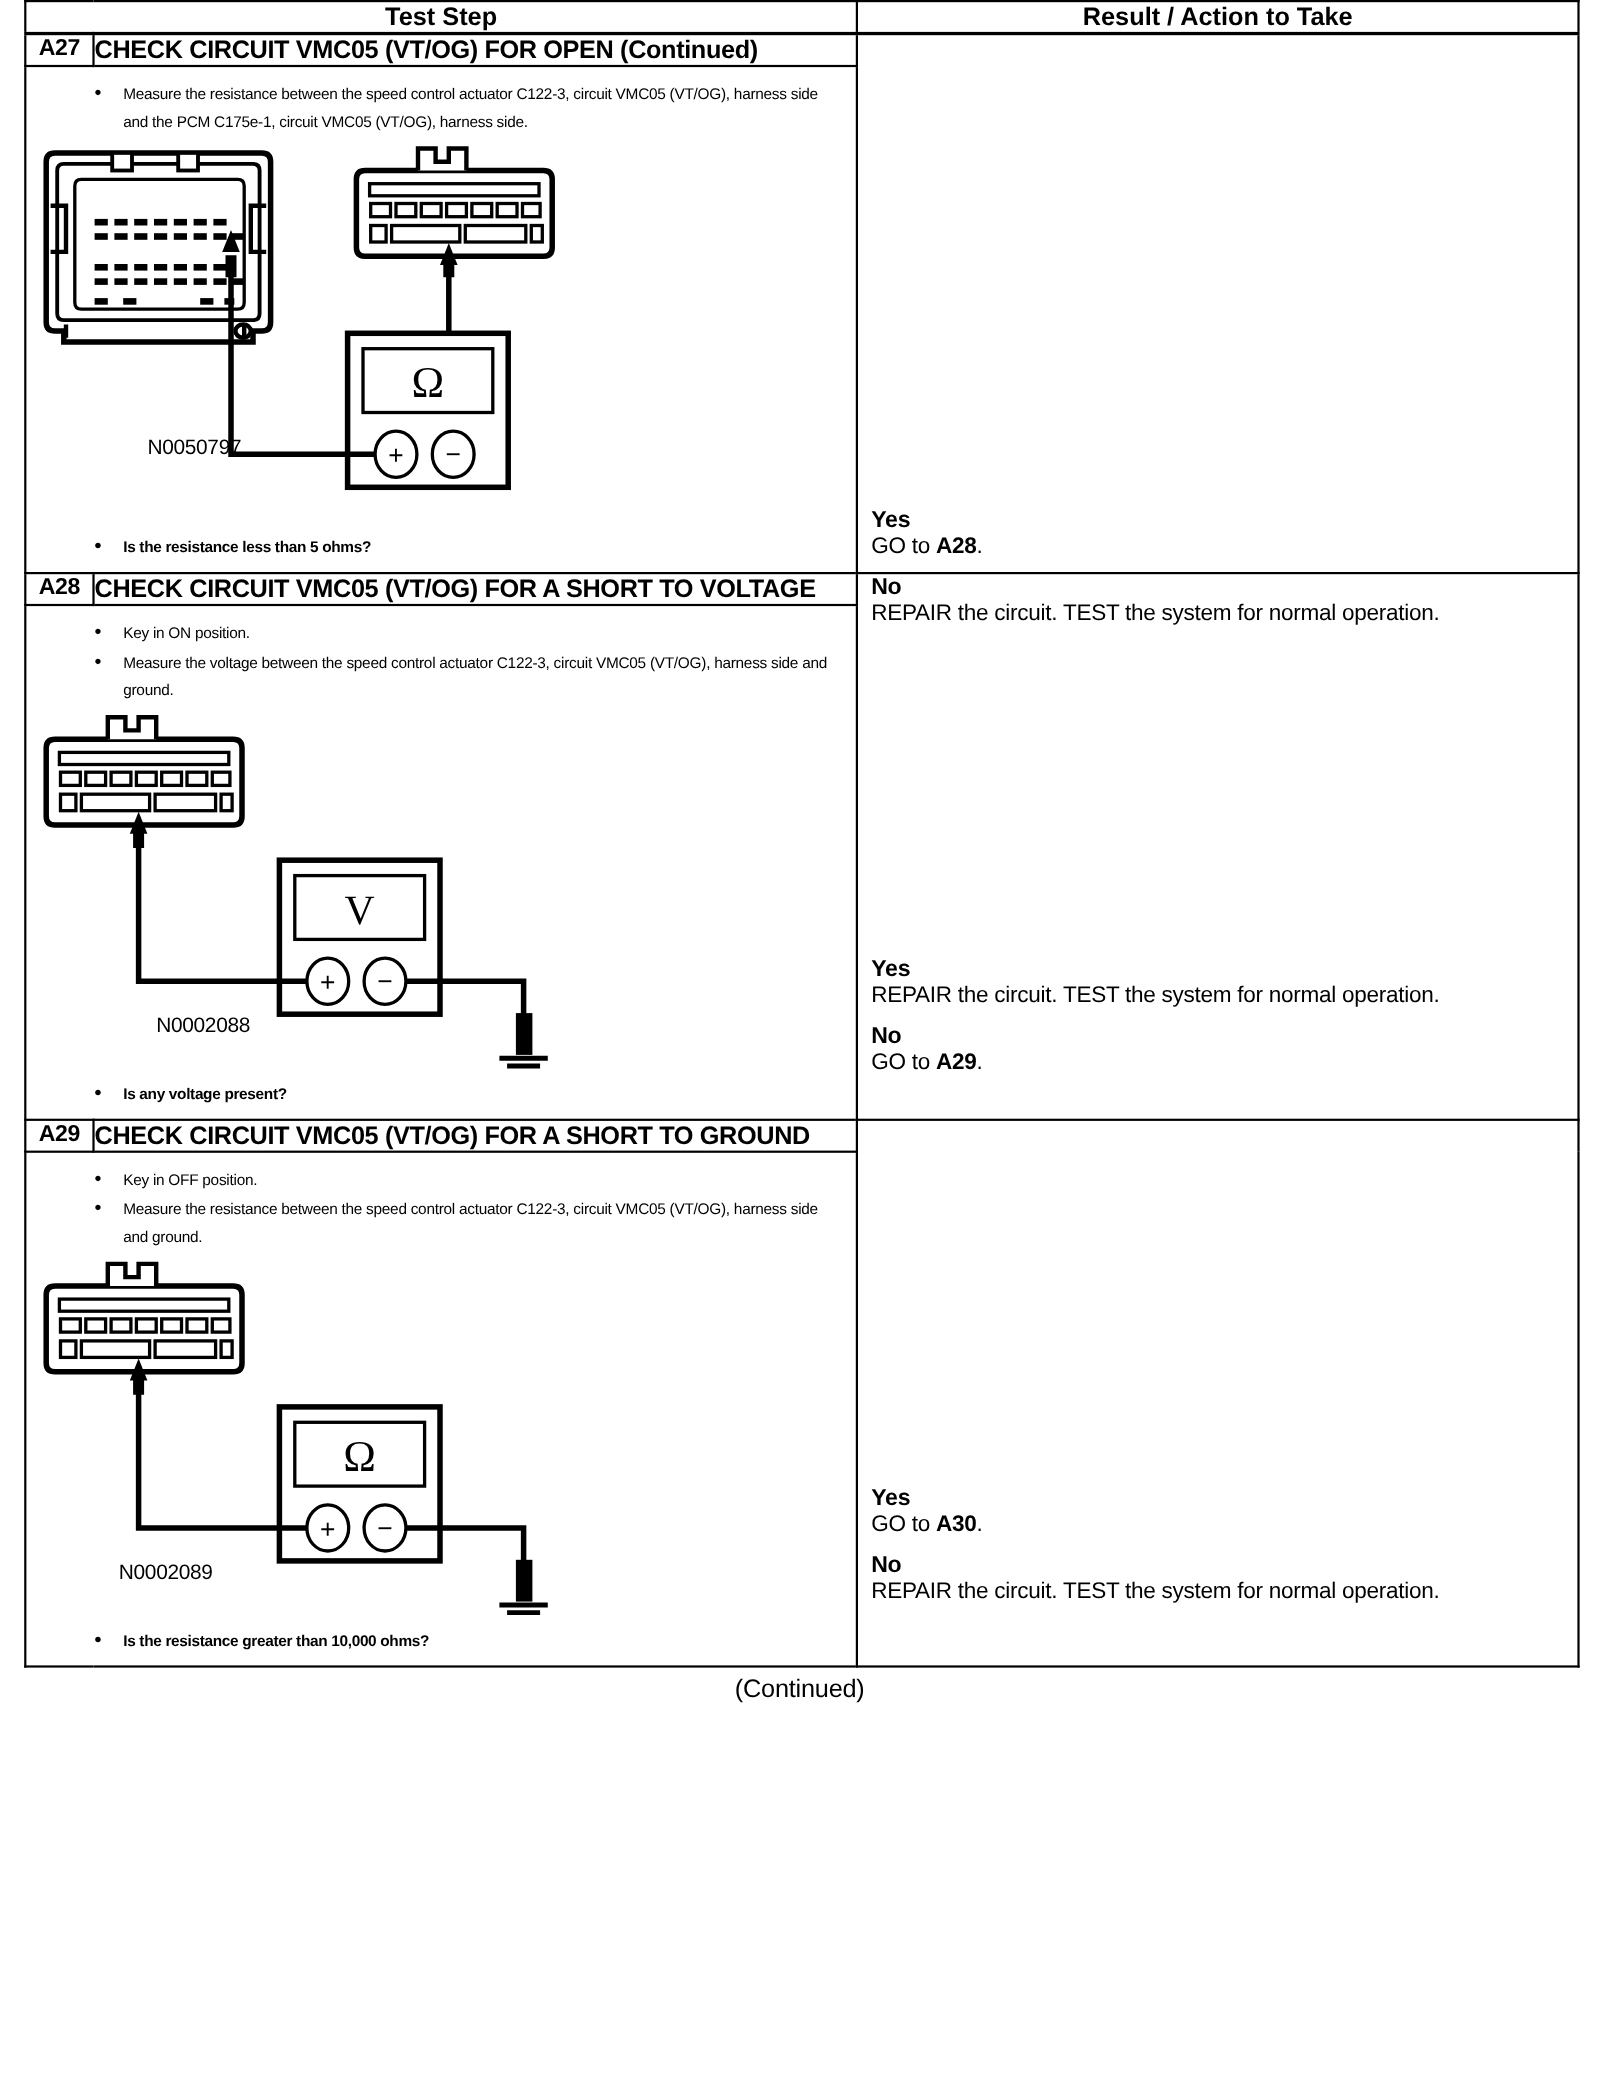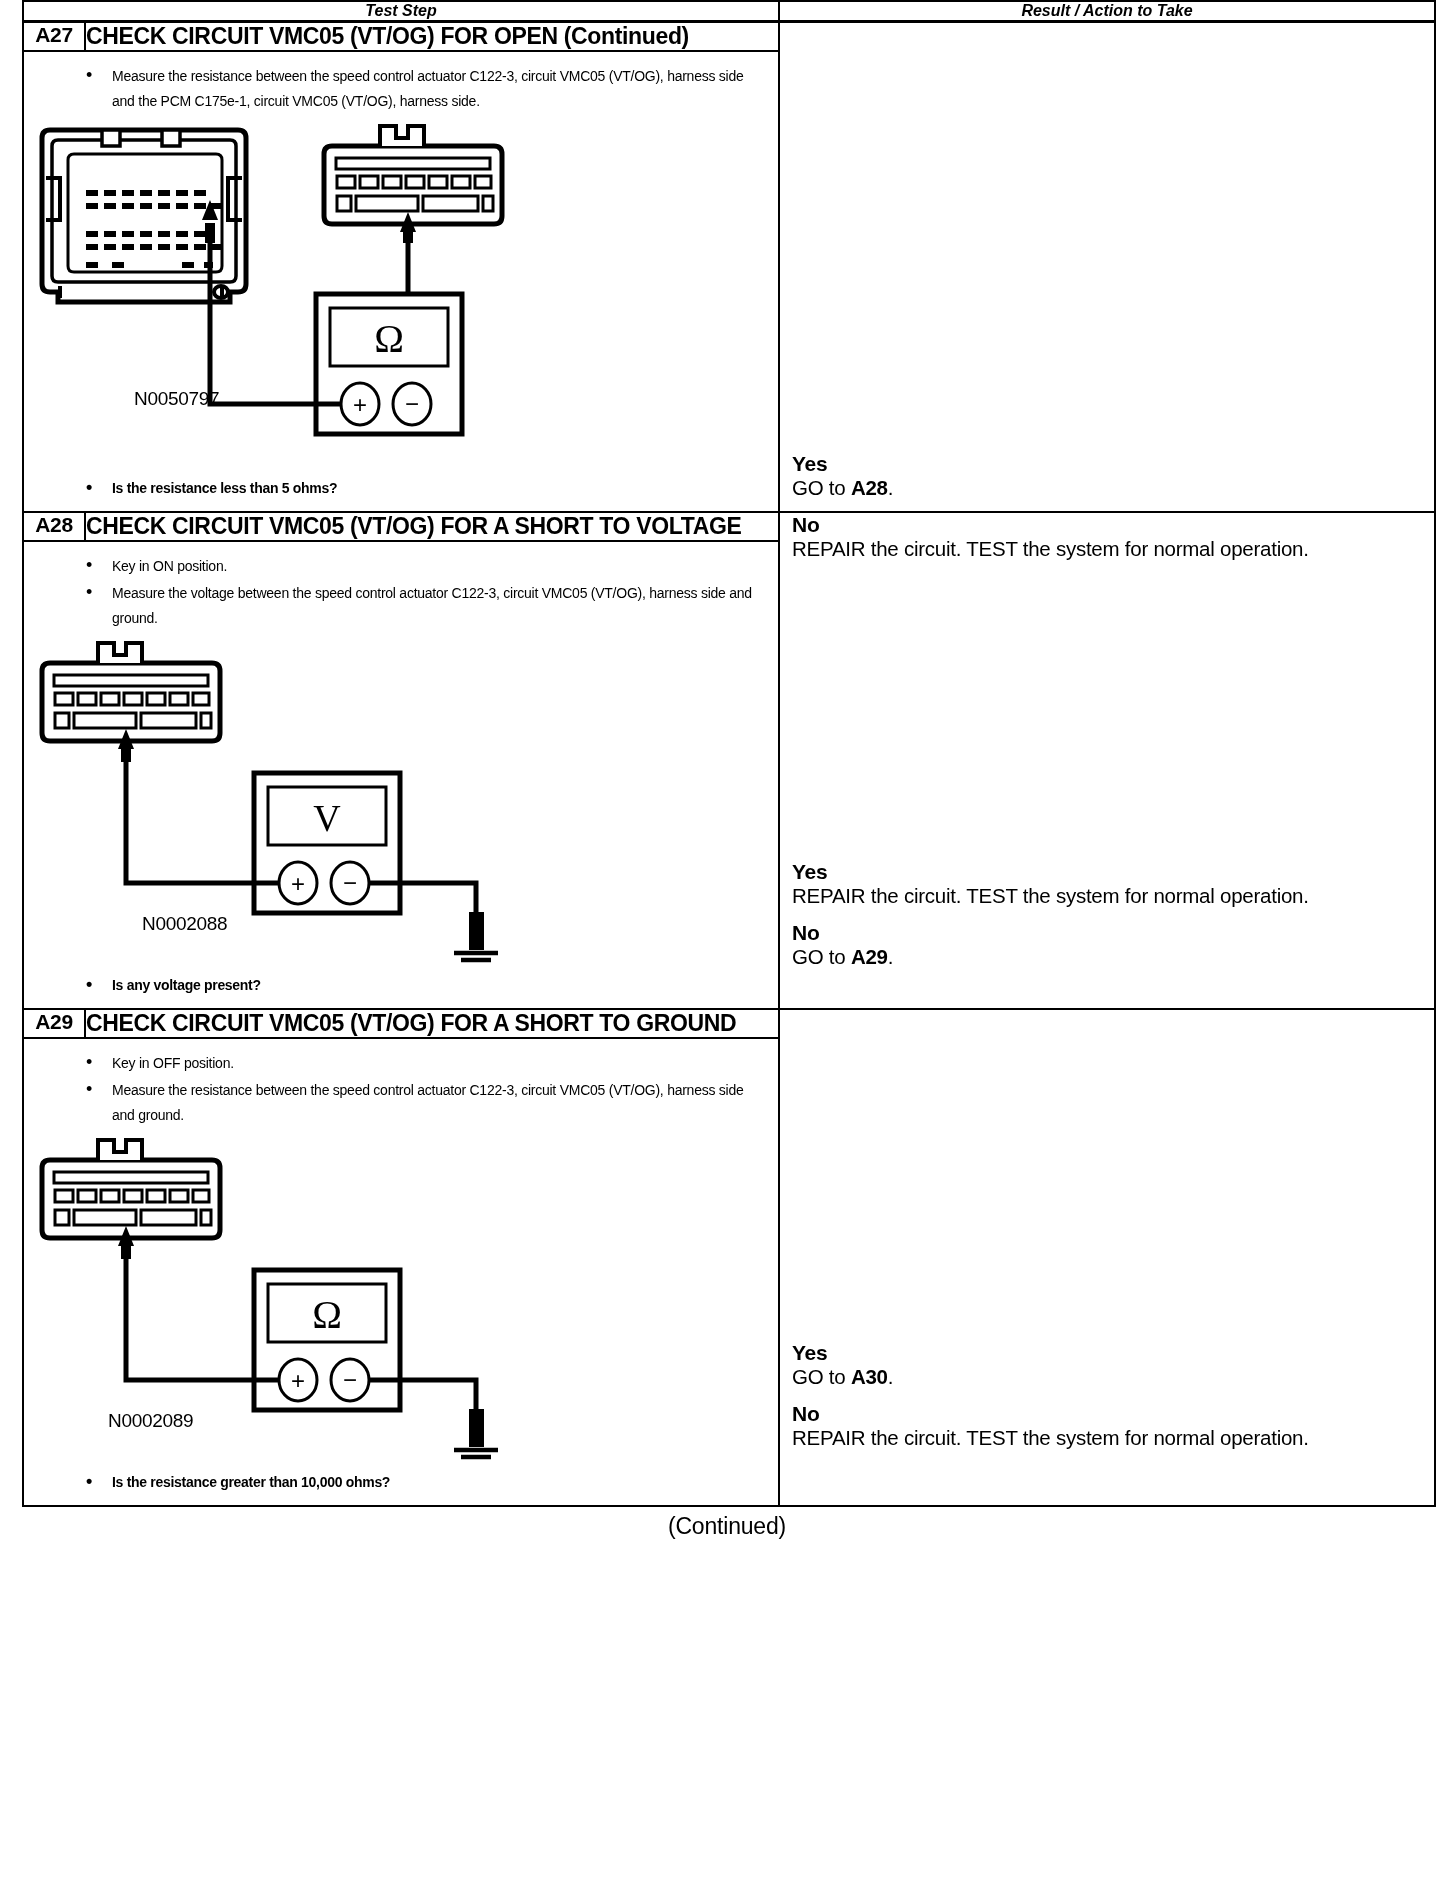--- a/index.html
+++ b/index.html
@@ -42,25 +42,24 @@
     border: 2px solid #000;
     vertical-align: top;
     padding: 0;
   }
   col.c-id { width: 62px; }
   col.c-step { width: 694px; }
   col.c-result { width: 656px; }
 
   .hdr {
     text-align: center;
-    font-size: 16px;
+    font-size: 23px;
     font-weight: bold;
     padding: 5px 0 7px 0;
     border-bottom: 3px solid #000 !important;
-    font-style: italic;
   }
 
   .step-id {
     text-align: center;
     font-size: 21px;
     font-weight: bold;
     padding: 6px 0 7px 0;
     letter-spacing: -0.3px;
   }
   .step-title {

